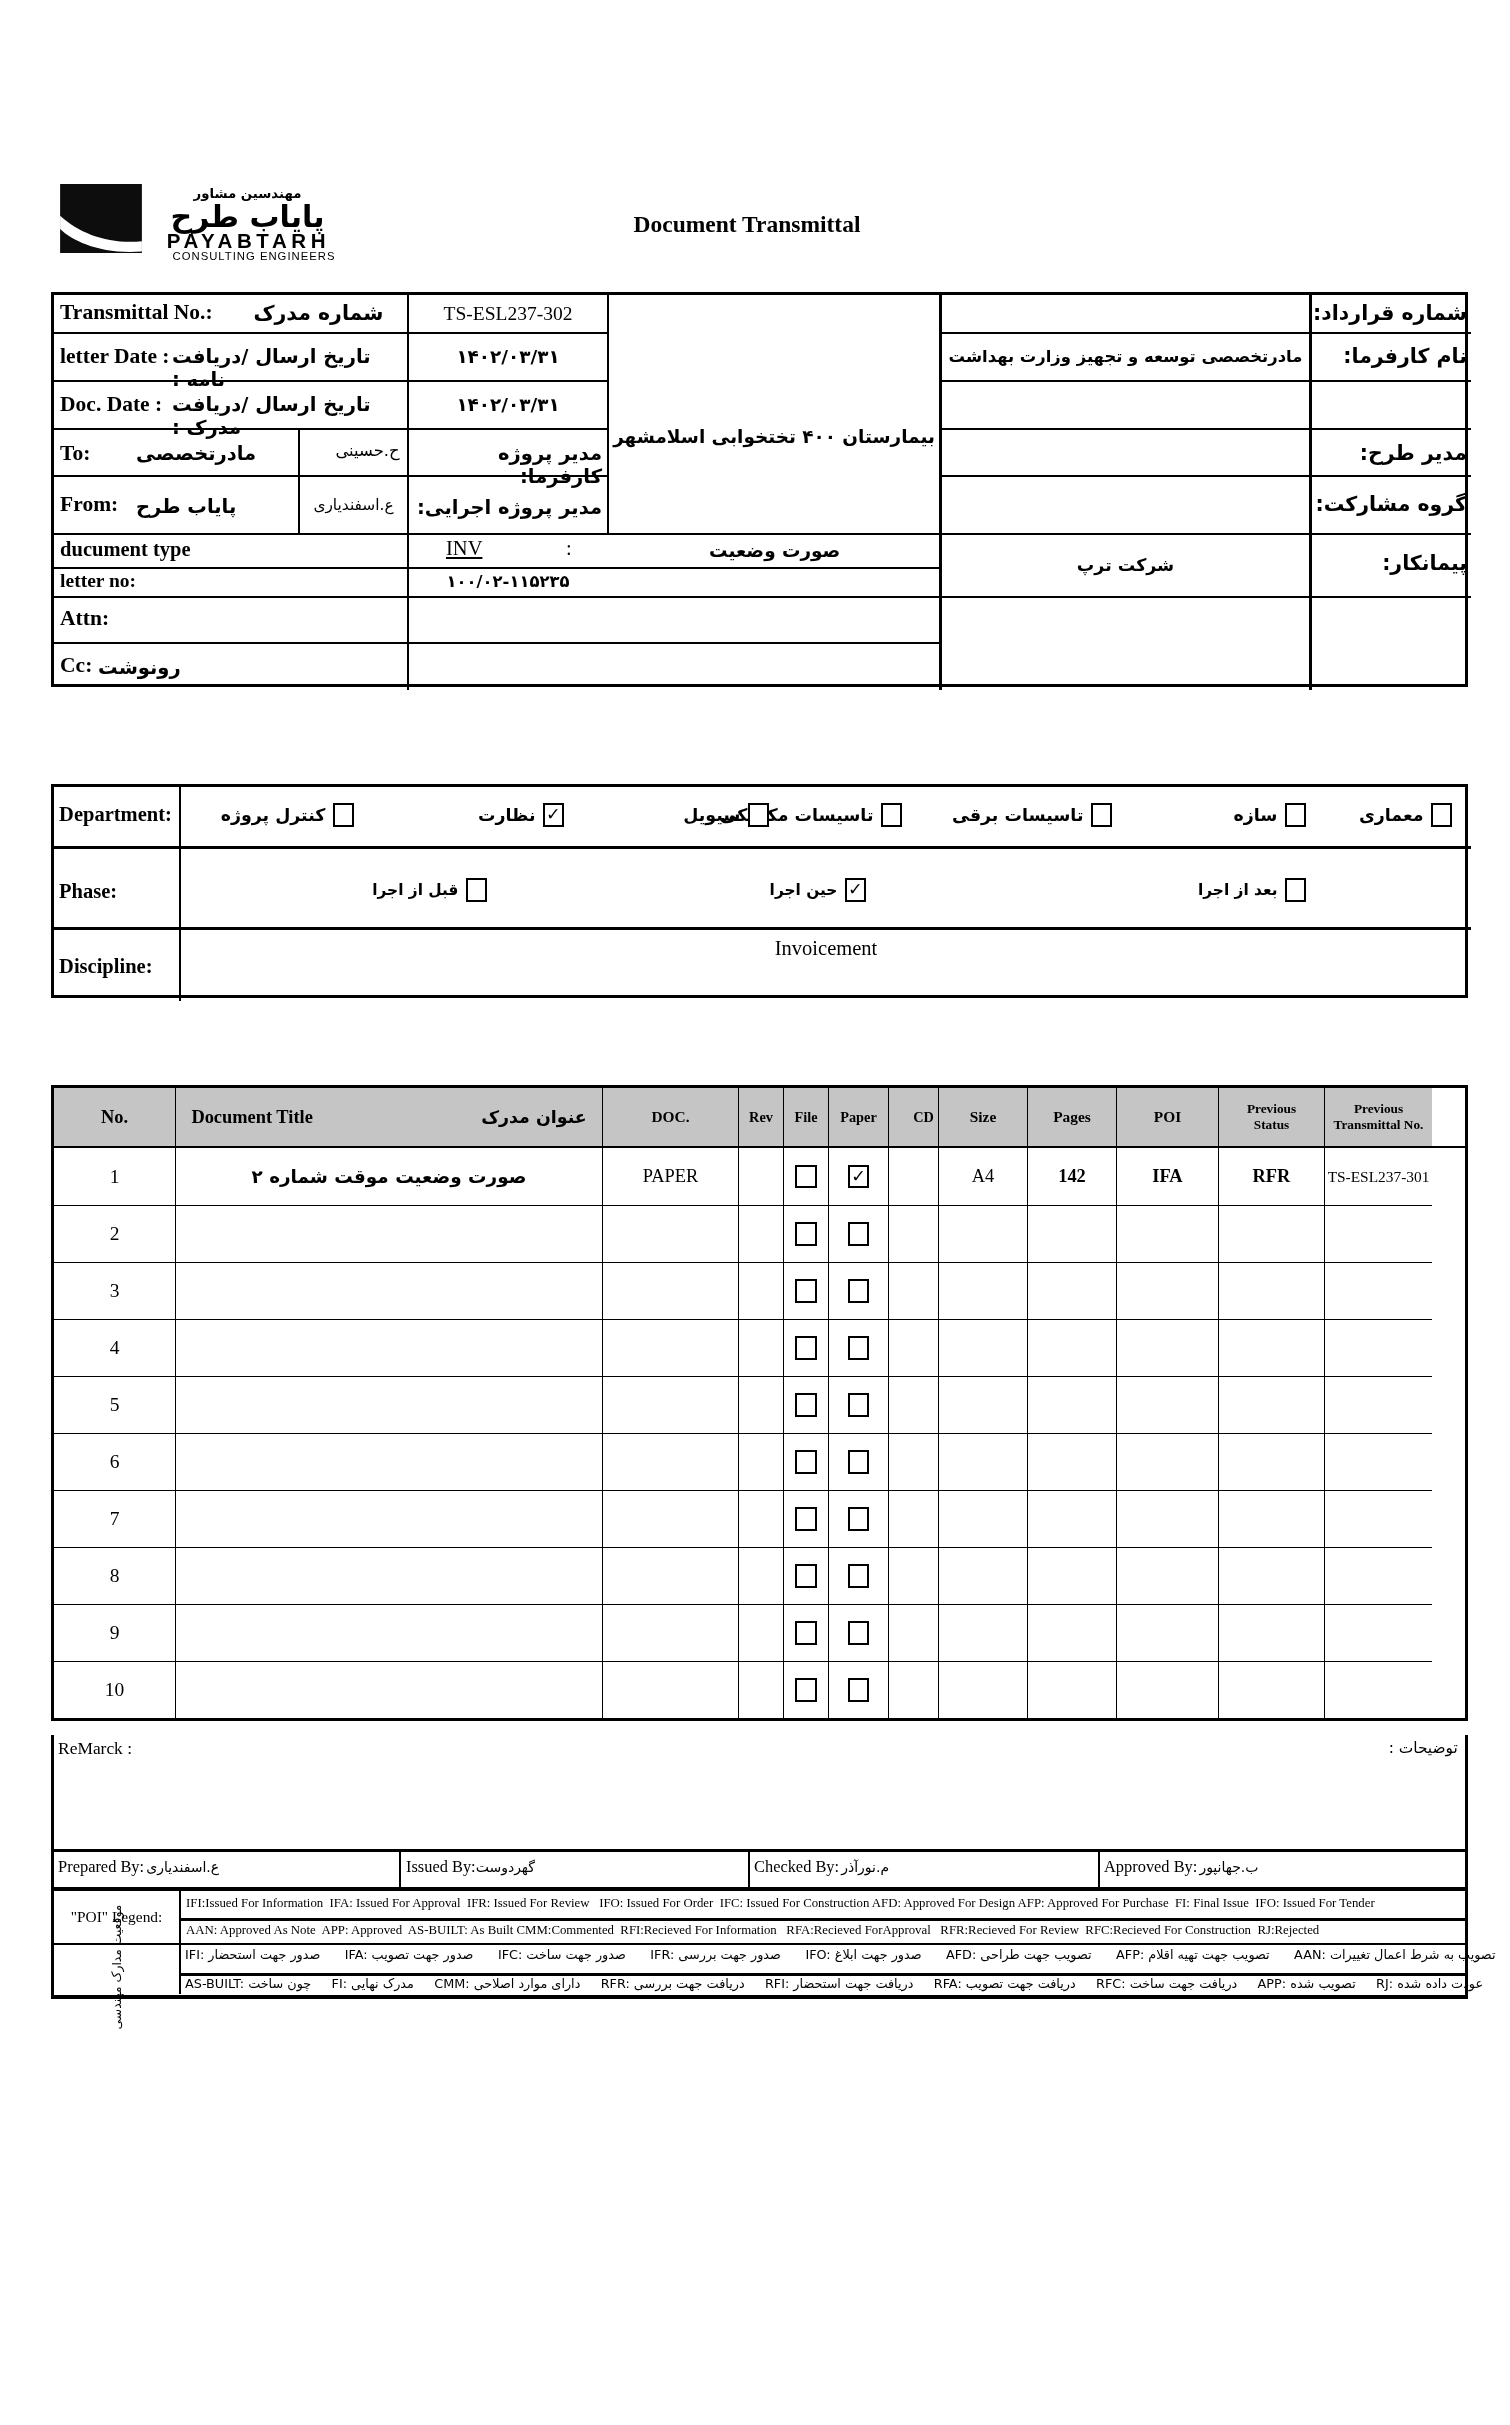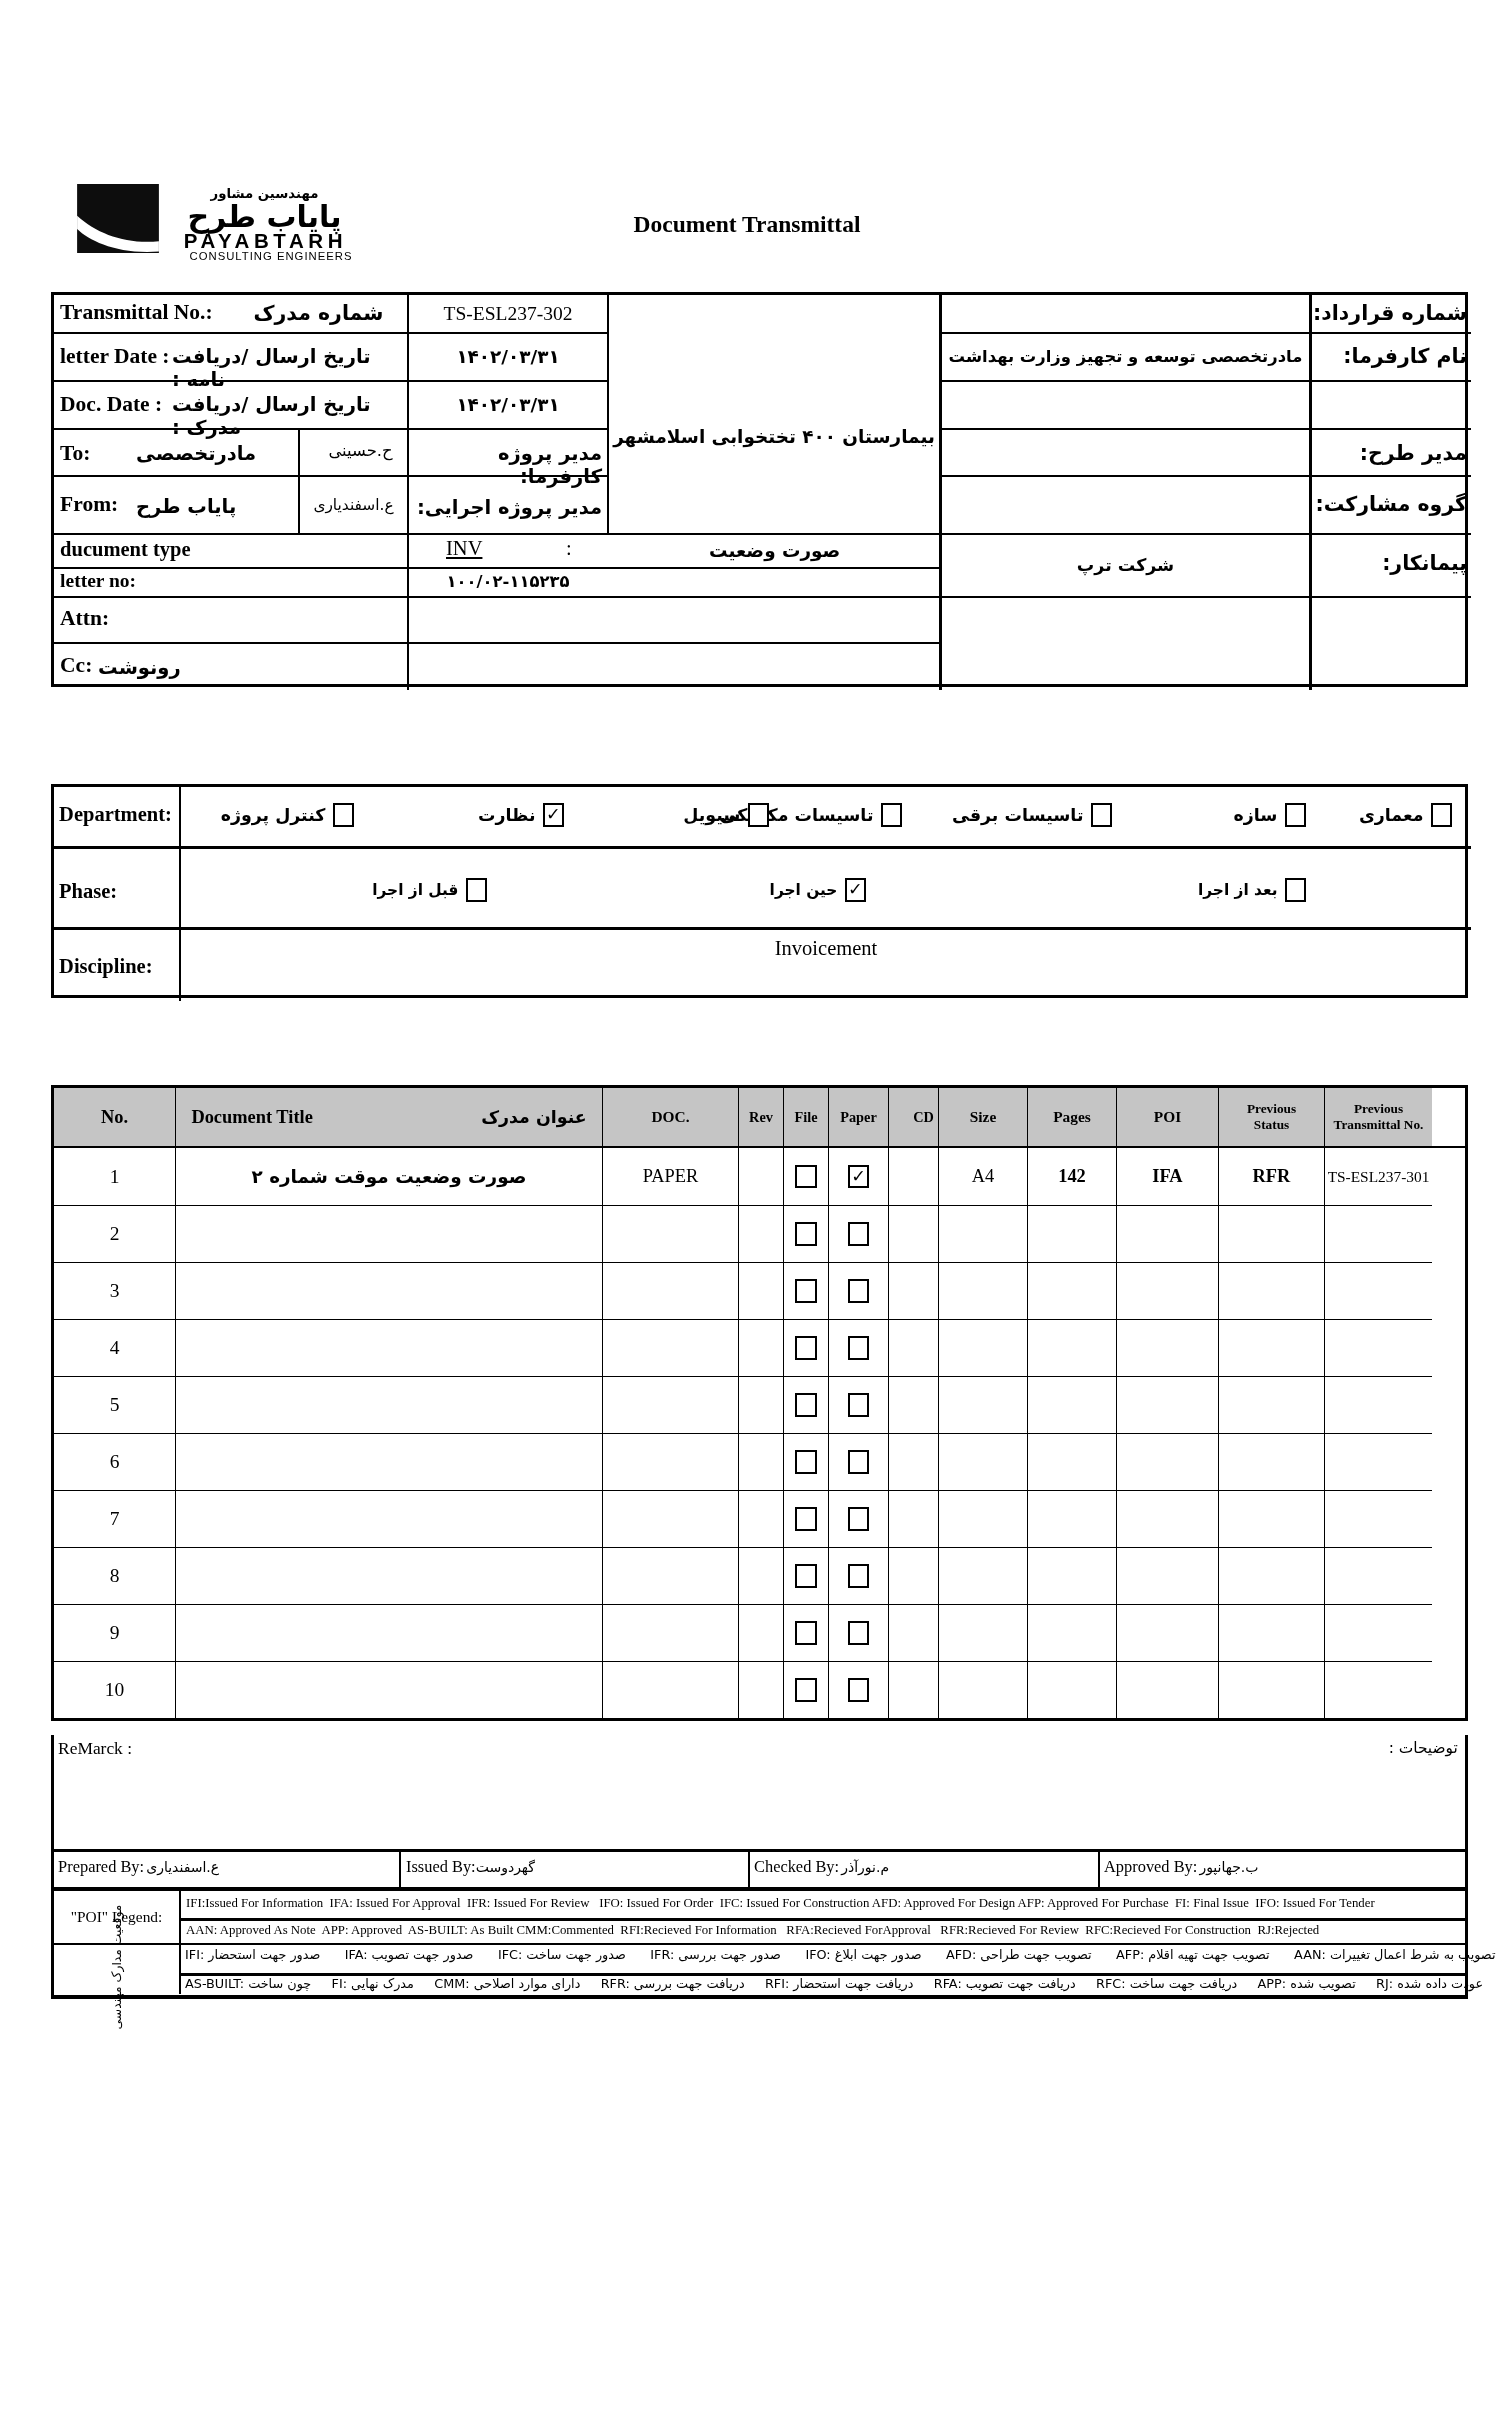--- a/index.html
+++ b/index.html
@@ -27,21 +27,21 @@
   .mth > div{background:#c5c5c5;border-top:none;}
   .mth{border-bottom:2px solid #000;}
   .mtd{height:57px;}
   .mthd{height:58px;}
 </style>
 </head>
 <body>
 
 <div class="page">
 
-  <div class="abs" style="left:77px;top:184px;width:287px;height:77px;">
+  <div class="abs" style="left:60px;top:184px;width:287px;height:77px;">
     <svg width="82" height="69" style="position:absolute;left:0;top:0;" viewBox="0 0 160 135">
       <rect x="0" y="0" width="160" height="135" fill="#0d0d0d"></rect>
       <path d="M0,62 C40,98 95,118 160,112 L160,132 C80,138 25,112 0,88 Z" fill="#ffffff"></path>
     </svg>
     <div class="abs fa" style="left:90px;top:2px;width:195px;text-align:center;font-size:13.3px;font-weight:bold;">مهندسین مشاور</div>
     <div class="abs fa" style="left:90px;top:15.4px;width:195px;text-align:center;font-size:30px;font-weight:bold;">پایاب طرح</div>
     <div class="abs ser b" style="left:86px;top:45px;width:205px;text-align:center;font-size:20.5px;letter-spacing:4.6px;font-family:'Liberation Sans','DejaVu Sans',sans-serif;">PAYABTARH</div>
     <div class="abs" style="left:102px;top:66px;width:184px;text-align:center;font-size:11.3px;letter-spacing:1px;font-family:'Liberation Sans','DejaVu Sans',sans-serif;">CONSULTING ENGINEERS</div>
   </div>
 
@@ -75,21 +75,21 @@
     <div class="abs ser b" style="left:6.1px;top:49px;font-size:21.5px;">letter Date  :</div>
     <div class="abs fa b" style="left:118px;top:50px;width:228px;text-align:left;font-size:19.5px;">تاریخ ارسال /دریافت نامه :</div>
     <div class="abs fa b ltr cellmid" style="left:355px;top:37px;width:198px;height:48px;font-size:18.4px;">۱۴۰۲/۰۳/۳۱</div>
 
     <div class="abs ser b" style="left:6.1px;top:97px;font-size:21.5px;">Doc. Date   :</div>
     <div class="abs fa b" style="left:118px;top:98px;width:228px;text-align:left;font-size:19.5px;">تاریخ ارسال /دریافت مدرک  :</div>
     <div class="abs fa b ltr cellmid" style="left:355px;top:85px;width:198px;height:48px;font-size:18.4px;">۱۴۰۲/۰۳/۳۱</div>
 
     <div class="abs ser b" style="left:6.1px;top:146px;font-size:21.5px;">To:</div>
     <div class="abs fa b" style="left:82px;top:147px;width:154px;text-align:left;font-size:19.5px;">مادرتخصصی</div>
-    <div class="abs fa cellmid" style="left:253px;top:134px;width:107px;height:43px;font-size:16.4px;">ح.حسینی</div>
+    <div class="abs fa cellmid" style="left:260px;top:134px;width:107px;height:43px;font-size:16.4px;">ح.حسینی</div>
     <div class="abs fa b" style="left:358px;top:147px;width:190px;text-align:right;font-size:19.5px;">مدیر پروژه کارفرما:</div>
 
     <div class="abs ser b" style="left:6.1px;top:197px;font-size:21.5px;">From:</div>
     <div class="abs fa b" style="left:82px;top:200px;width:154px;text-align:left;font-size:19.5px;">پایاب طرح</div>
     <div class="abs fa cellmid" style="left:246px;top:182px;width:107px;height:55px;font-size:15.4px;">ع.اسفندیاری</div>
     <div class="abs fa b" style="left:358px;top:201px;width:190px;text-align:right;font-size:19.5px;">مدیر پروژه اجرایی:</div>
 
     <div class="abs fa b" style="left:555px;top:131px;width:330px;text-align:center;font-size:18.4px;">بیمارستان ۴۰۰ تختخوابی اسلامشهر</div>
 
     <div class="abs ser b" style="left:6.1px;top:243px;font-size:20.5px;">ducument type</div>

